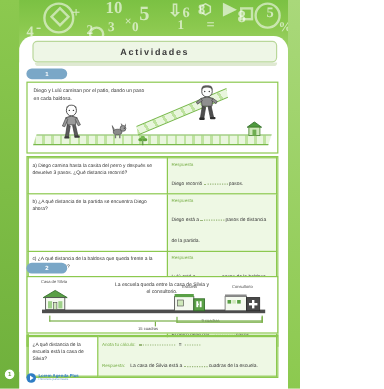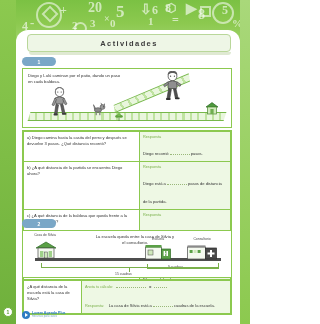--- a/index.html
+++ b/index.html
@@ -207,21 +207,21 @@
 </style>
 </head>
 <body>
 
 <div class="page">
 
   <div class="header-band">
     <span class="sym" style="left:2px;  top:2px;  font-size:17px;">-9</span>
     <span class="sym" style="left:30px; top:16px; font-size:13px;">-</span>
     <span class="sym" style="left:22px; top:20px; font-size:12px;">4</span>
-    <span class="sym" style="left:88px; top:1px;  font-size:14px;">20</span>
+    <span class="sym" style="left:88px; top:1px;  font-size:14px;">10</span>
     <span class="sym" style="left:116px;top:3px;  font-size:17px;">5</span>
     <span class="sym" style="left:140px;top:3px; font-size:14px;">⇩</span>
     <span class="sym" style="left:165px;top:2px;  font-size:12px;">8</span>
     <span class="sym" style="left:152px;top:4px;  font-size:12px;">6</span>
     <span class="sym" style="left:72px; top:20px; font-size:11px;">2</span>
     <span class="sym" style="left:90px; top:18px; font-size:11px;">3</span>
     <span class="sym" style="left:110px;top:18px; font-size:11px;">0</span>
     <span class="sym" style="left:148px;top:16px; font-size:11px;">1</span>
     <span class="sym" style="left:60px; top:4px;  font-size:12px;">+</span>
     <span class="sym" style="left:104px;top:14px; font-size:10px;">×</span>

